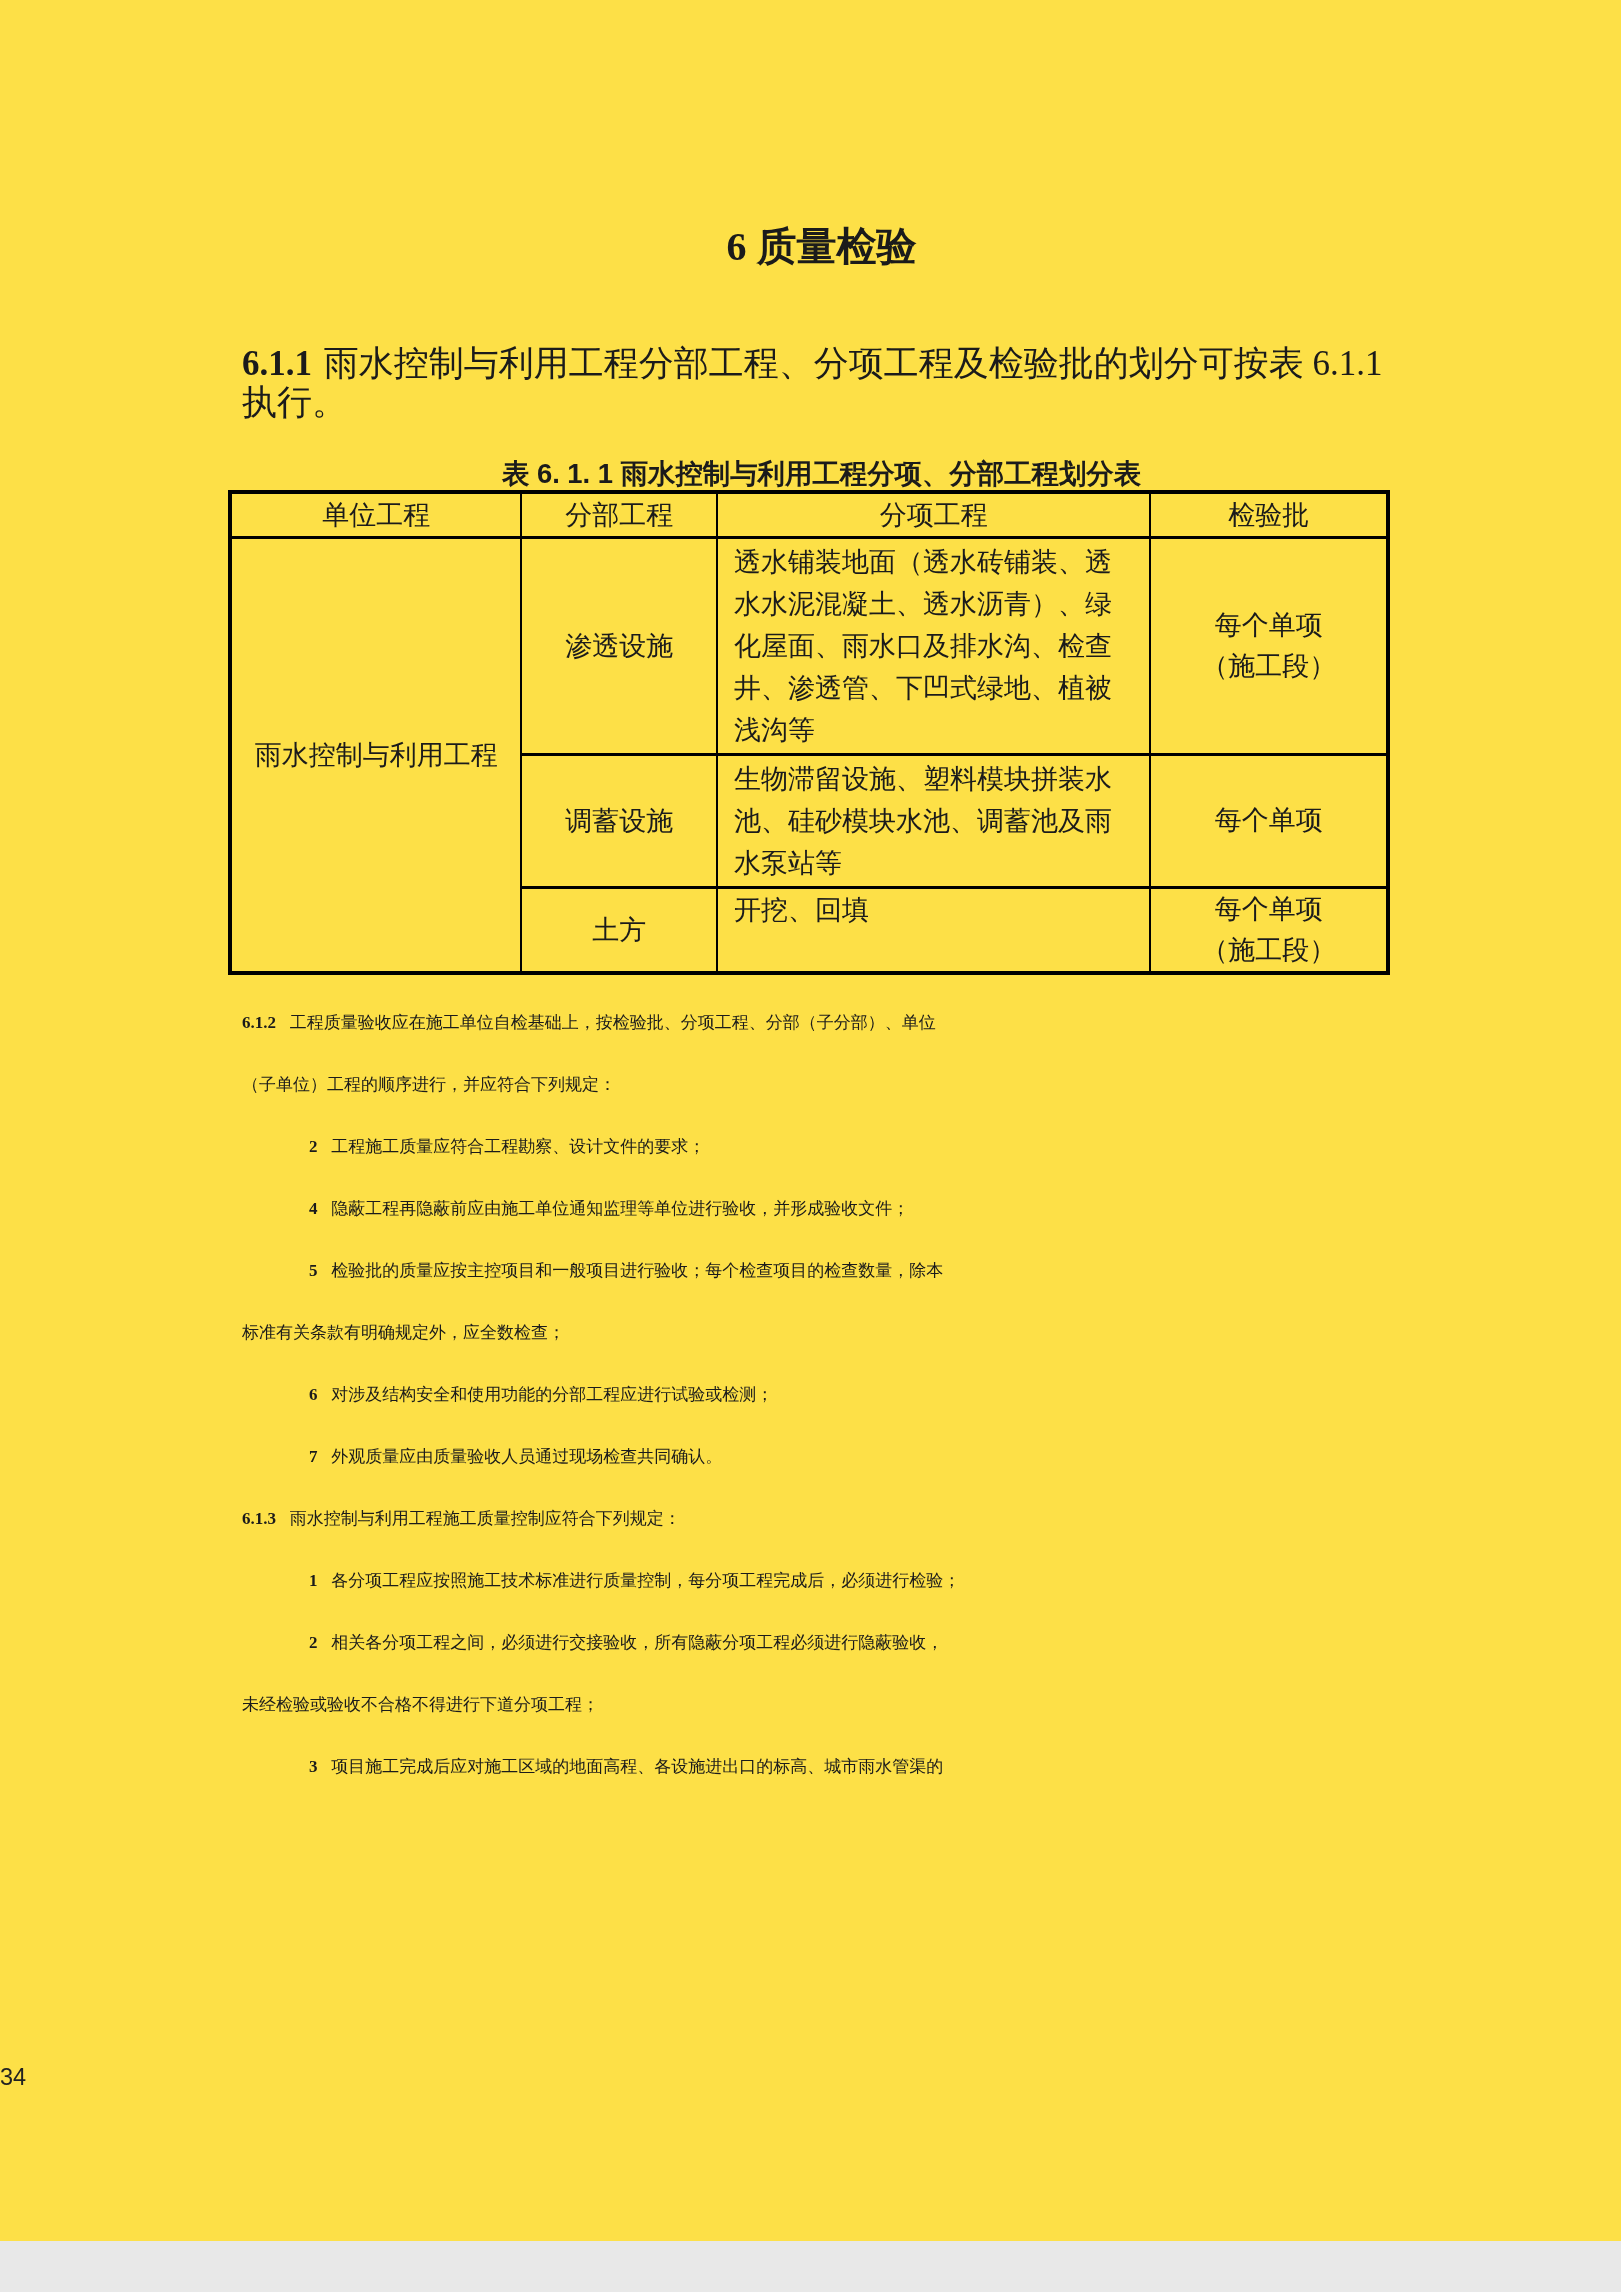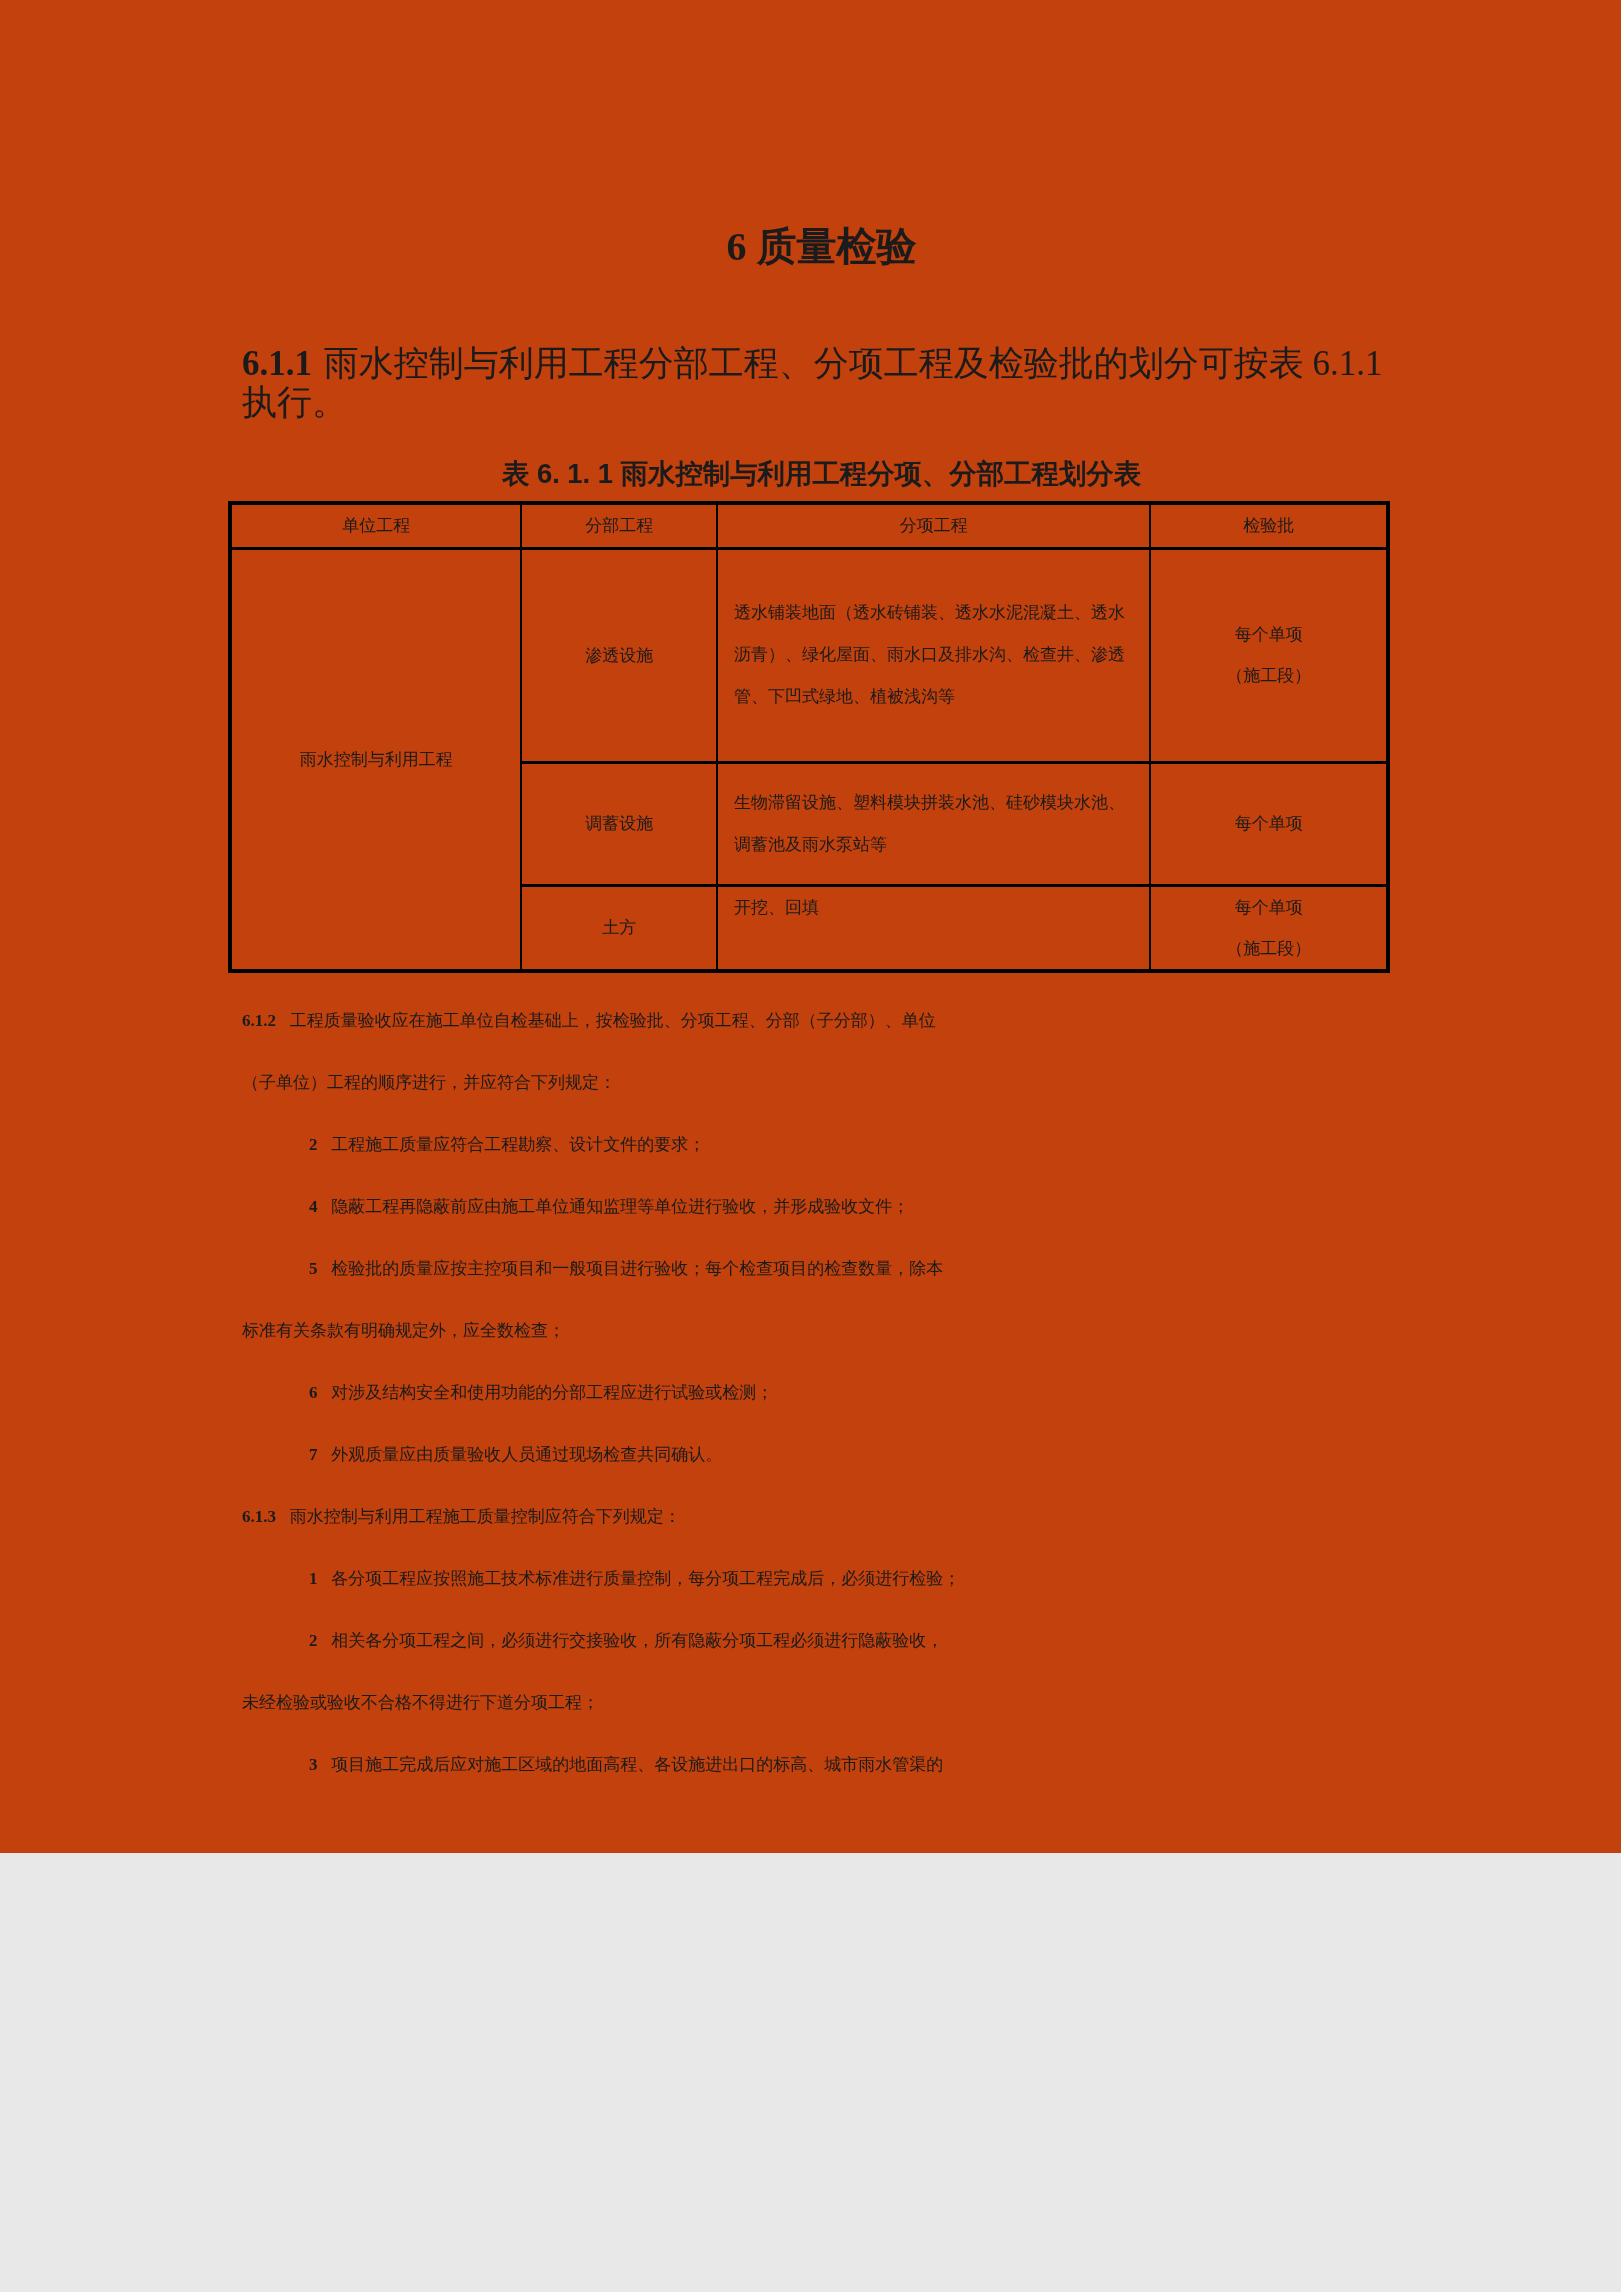--- a/index.html
+++ b/index.html
@@ -1,19 +1,19 @@
 <!DOCTYPE html>
 <html><head>
 <meta charset="utf-8">
 <style>
   html,body{margin:0;padding:0;background:#e8e8e8;}
   .page{
     position:relative;
-    width:1621px;height:1853px;
-    background:#c2410c;
+    width:1621px;height:2241px;
+    background:#fde047;
     color:#1b1b1b;
     font-family:"Liberation Serif","DejaVu Serif",serif;
     margin:0 auto;
     overflow:hidden;
     box-sizing:border-box;
   }
   .content{
     position:absolute;
     left:242px;top:0;
     width:1159px;
@@ -37,27 +37,27 @@
   }
   .clause-611 b{margin-right:11.8px;}
   .table-caption{
     margin-top:25.5px;
     text-align:center;
     font-size:27.4px;line-height:33px;
     font-weight:bold;
     font-family:"Liberation Sans","DejaVu Sans",sans-serif;
   }
   table.division-table{
-    margin-top:11px;
+    margin-top:0;
     margin-left:-13.7px;
     width:1159px;
     table-layout:fixed;
     border-collapse:collapse;
     border:4.9px solid #000;
-    font-size:17px;
+    font-size:27px;
   }
   .division-table col.c-unit{width:291px;}
   .division-table col.c-division{width:196px;}
   .division-table col.c-subitem{width:433px;}
   .division-table col.c-batch{width:238px;}
   .division-table th,.division-table td{
     border-left:2px solid #000;
     border-right:2px solid #000;
     border-top:3.9px solid #000;
     border-bottom:3.9px solid #000;

